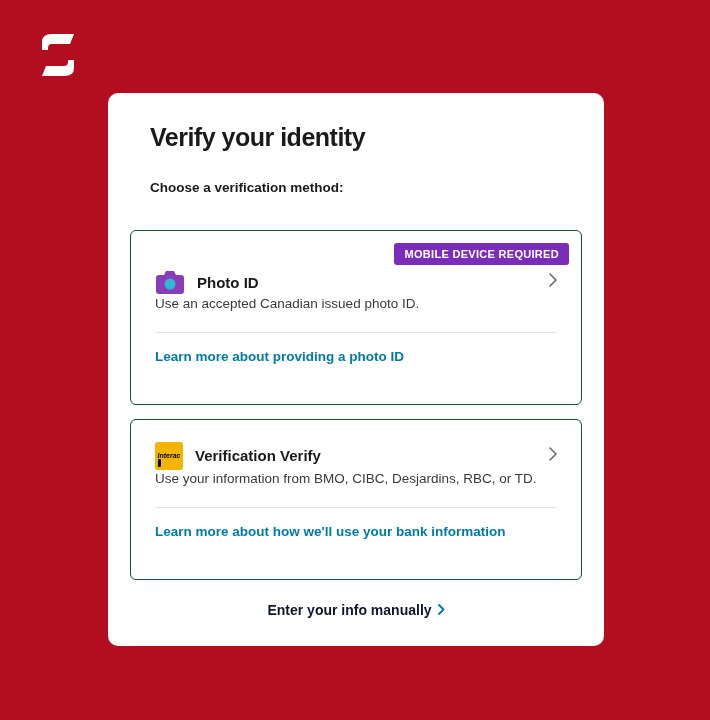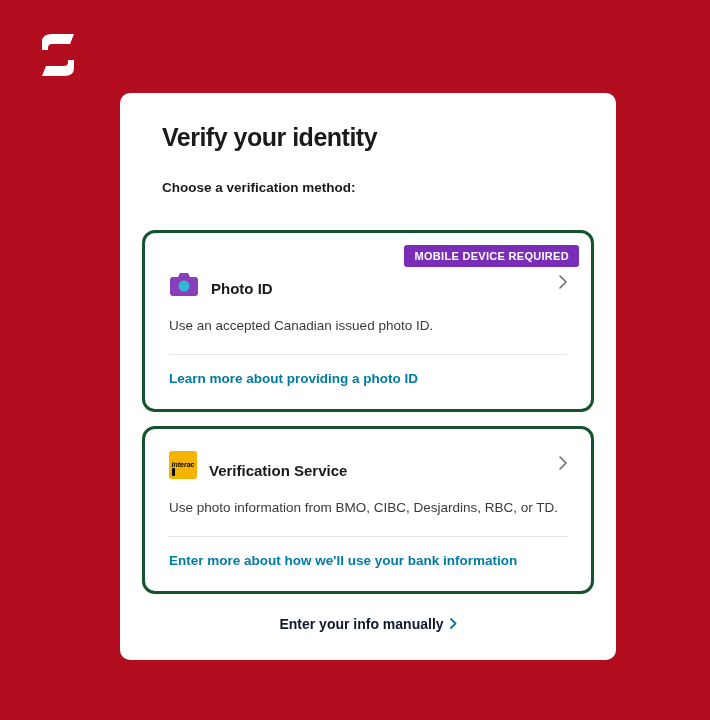--- a/index.html
+++ b/index.html
@@ -13,44 +13,44 @@
     .logo {
       position: absolute;
       top: 30px;
       left: 36px;
       width: 44px;
       height: 50px;
     }
     .card {
       position: absolute;
       top: 93px;
-      left: 120px;
+      left: 108px;
       width: 496px;
       background: #fff;
       border-radius: 10px;
       padding: 30px 42px 28px 42px;
     }
     .title {
       font-size: 25px;
       font-weight: 800;
       color: #1a1a1a;
       margin-bottom: 28px;
       letter-spacing: -0.5px;
     }
     .subtitle {
       font-size: 13.5px;
       font-weight: 700;
       color: #1a1a1a;
       margin-bottom: 35px;
     }
     .option {
       position: relative;
-      border: 3px solid #14532d;
-      border-radius: 13px;
-      padding: 38px 24px 22px 24px;
+      border: 1px solid #14532d;
+      border-radius: 6px;
+      padding: 38px 24px 39px 24px;
       margin-bottom: 14px;
       margin-left: -20px;
       margin-right: -20px;
       cursor: pointer;
       box-shadow: 0 1px 2px rgba(0,0,0,0.04);
     }
     .option.second { padding-top: 22px; }
     .badge {
       position: absolute;
       top: 12px;
@@ -58,40 +58,39 @@
       background: #7a2db8;
       color: #fff;
       font-size: 11px;
       font-weight: 700;
       padding: 5px 10px;
       border-radius: 3px;
       letter-spacing: 0.3px;
     }
     .option-header {
       display: flex;
-      align-items: flex-end;
+      align-items: center;
       gap: 12px;
       position: relative;
     }
     .option-title {
       font-size: 15px;
       font-weight: 700;
       color: #1a1a1a;
     }
     .chevron {
       position: absolute;
       right: 0;
       top: 50%;
       transform: translateY(-50%);
       color: #6b6b6b;
     }
     .option-desc {
       font-size: 13.5px;
       color: #3a3a3a;
-      margin-top: 20px;
       line-height: 1.4;
     }
     .divider {
       border: none;
       border-top: 1px solid #e4e4e4;
       margin: 18px 0 14px 0;
     }
     .learn-link {
       display: inline-block;
       font-size: 13.5px;
@@ -150,30 +149,30 @@
     <p class="option-desc">Use an accepted Canadian issued photo ID.</p>
     <hr class="divider">
     <a class="learn-link">Learn more about providing a photo ID</a>
   </div>
 
   <div class="option second">
     <div class="option-header">
       <span class="interac-icon">
         <span class="interac-text">Interac</span>
       </span>
-      <span class="option-title">Verification Service</span>
+      <span class="option-title">Verification Verify</span>
       <span class="chevron">
         <svg width="8" height="14" viewBox="0 0 8 14">
             <path d="M1 1 L7 7 L1 13" stroke="#6b6b6b" stroke-width="1.6" fill="none" stroke-linecap="round" stroke-linejoin="round"></path>
           </svg>
       </span>
     </div>
-    <p class="option-desc">Use photo information from BMO, CIBC, Desjardins, RBC, or TD.</p>
+    <p class="option-desc">Use your information from BMO, CIBC, Desjardins, RBC, or TD.</p>
     <hr class="divider">
-    <a class="learn-link">Enter more about how we'll use your bank information</a>
+    <a class="learn-link">Learn more about how we'll use your bank information</a>
   </div>
 
   <a class="manual-link">
     <span>Enter your info manually</span>
     <svg width="7" height="11" viewBox="0 0 7 11">
         <path d="M1 1 L5.5 5.5 L1 10" stroke="#007ba3" stroke-width="1.8" fill="none" stroke-linecap="round" stroke-linejoin="round"></path>
       </svg>
   </a>
 </div>
 

